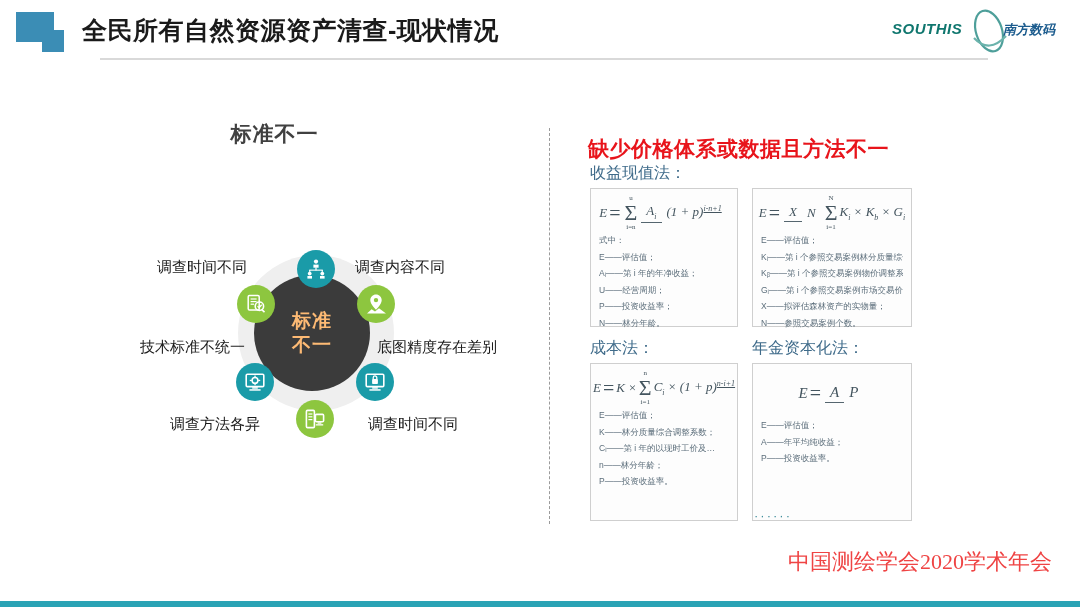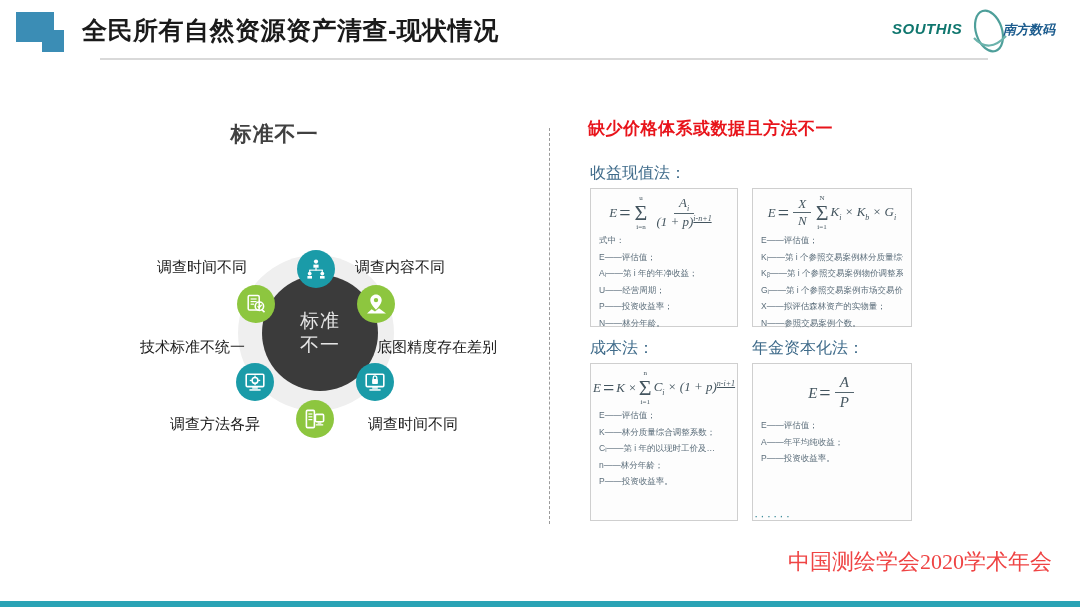--- a/index.html
+++ b/index.html
@@ -43,24 +43,24 @@
     position:absolute;left:0;top:25px;width:549px;text-align:center;
     font-size:21px;font-weight:bold;color:#404040;letter-spacing:1px;
   }
   
   #wheel{position:absolute;left:238px;top:160px;width:156px;height:156px;}
   #wheel .ring{
     position:absolute;left:0;top:0;width:156px;height:156px;border-radius:50%;
     background:#efefef;
   }
   #wheel .hub{
-    position:absolute;left:24px;top:20px;width:116px;height:116px;border-radius:50%;
-    background:#3b3b3b;color:#e5e5e5;
+    position:absolute;left:16px;top:20px;width:116px;height:116px;border-radius:50%;
+    background:#3b3b3b;color:#fdba74;
     display:flex;flex-direction:column;align-items:center;justify-content:center;
-    font-size:19px;font-weight:normal;line-height:1.25;letter-spacing:1px;
+    font-size:19px;font-weight:bold;line-height:1.25;letter-spacing:1px;
   }
   .node{
     position:absolute;width:38px;height:38px;border-radius:50%;
     display:flex;align-items:center;justify-content:center;
   }
   .node svg{display:block;}
   .node.teal{background:#1a9ba8;}
   .node.green{background:#8dc63f;}
   
   #node-top{left:297px;top:155px;}
@@ -74,40 +74,40 @@
   }
   #label-tl{left:157px;top:163px;}
   #label-tr{left:355px;top:163px;}
   #label-left{left:140px;top:243px;}
   #label-right{left:377px;top:243px;}
   #label-bl{left:170px;top:320px;}
   #label-br{left:368px;top:320px;}
   
   #right-panel{position:absolute;left:560px;top:95px;width:520px;height:450px;}
   #right-heading{
-    position:absolute;left:28px;top:22px;
-    font-size:17px;font-weight:bold;color:#e8141b;letter-spacing:0.5px;
+    position:absolute;left:28px;top:40px;
+    font-size:21px;font-weight:bold;color:#e8141b;letter-spacing:0.5px;
     white-space:nowrap;
   }
   .fbox-title{
     position:absolute;font-size:16px;color:#3f6b8a;white-space:nowrap;
   }
   .fbox{
     position:absolute;background:#fdfdfd;border:1px solid #cfcfcf;
     box-sizing:border-box;padding:7px 8px 4px 8px;
     color:#5b6e7d;
   }
   .fml{
     font-family:"Liberation Serif","DejaVu Serif",serif;
     font-style:italic;color:#44555f;
     display:flex;align-items:center;justify-content:center;
     height:34px;font-size:13px;white-space:nowrap;
   }
   .fml .big{font-size:20px;font-style:normal;margin:0 2px;}
-  .frac{display:inline-flex;flex-direction:column;align-items:center;
+  .frac{display:inline-flex;flex-direction:row;align-items:center;
          vertical-align:middle;margin:0 2px;}
   .frac .num{border-bottom:1px solid #55666f;padding:0 5px;line-height:1.25;}
   .frac .den{padding:0 5px;line-height:1.3;}
   .sumop{display:inline-flex;flex-direction:column;align-items:center;
           font-style:normal;line-height:1;margin:0 2px;}
   .sumop .lim{font-size:7px;font-style:normal;}
   .sumop .sig{font-size:22px;}
   sup.exp{font-size:8px;text-decoration:underline;}
   sub.idx{font-size:8px;}
   .fnote{

